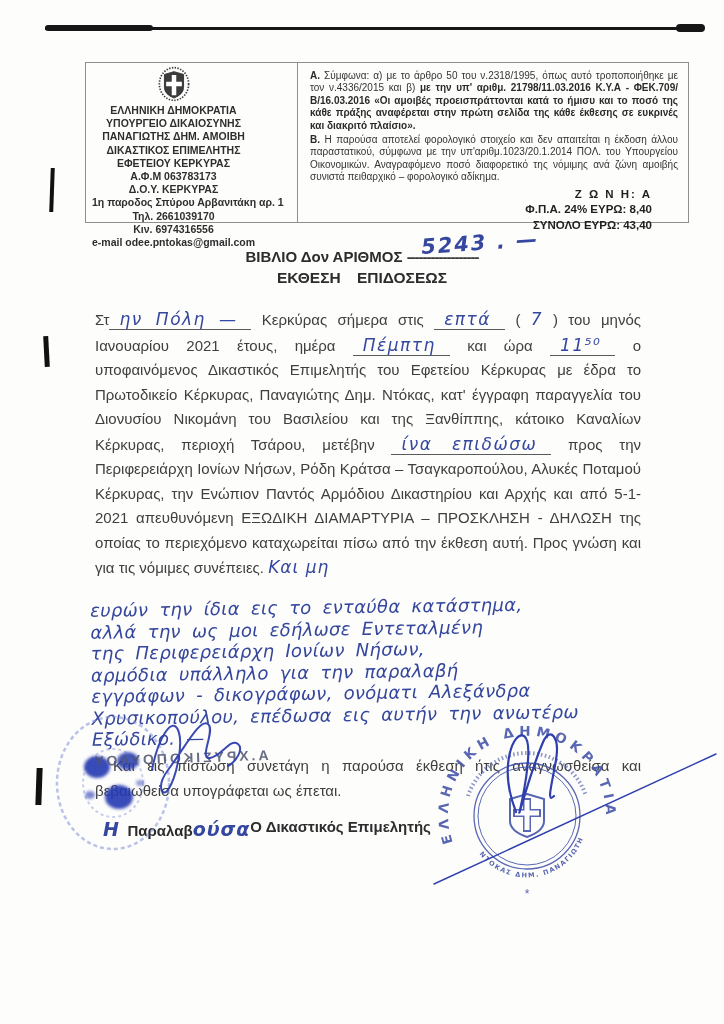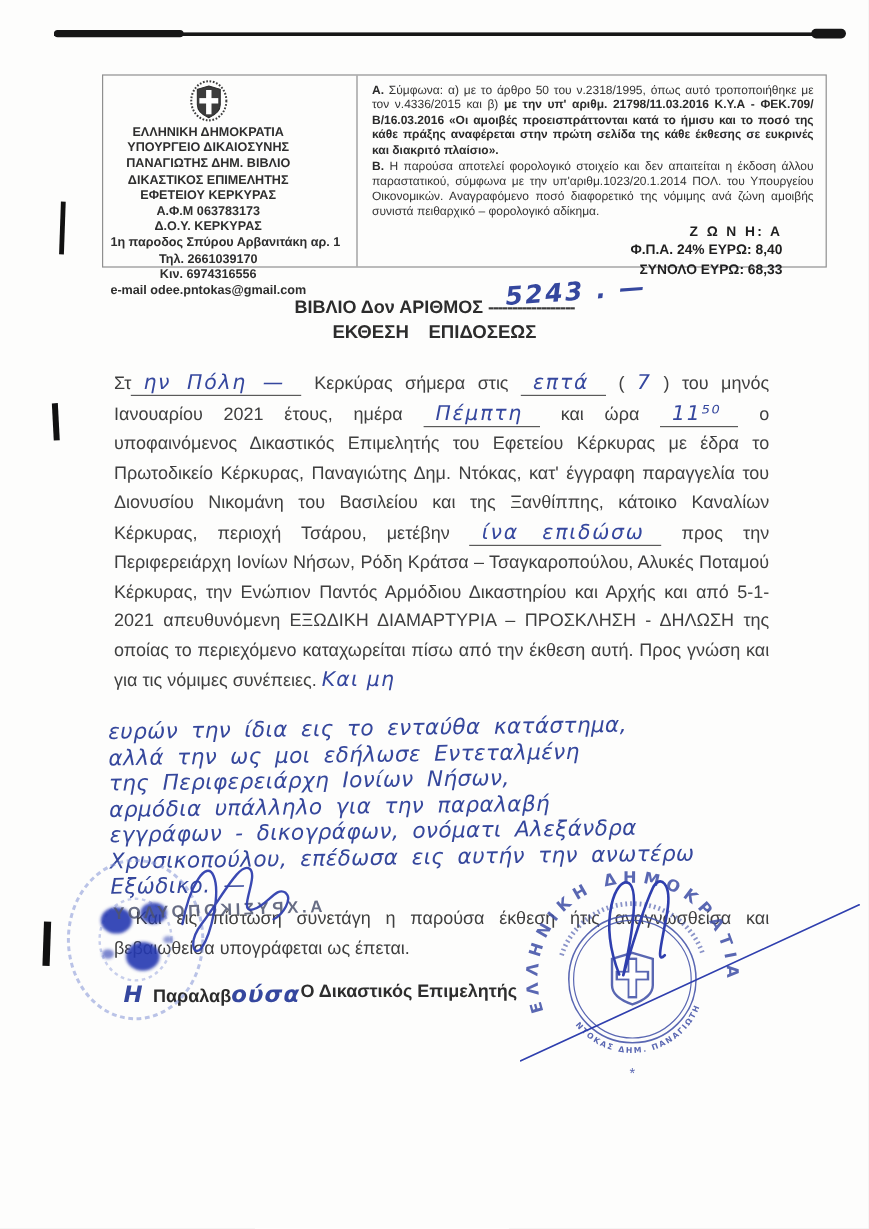--- a/index.html
+++ b/index.html
@@ -76,38 +76,38 @@
     <div class="hdr-left">
       <svg class="emblem" width="34" height="36" viewBox="0 0 60 64">
         <ellipse cx="30" cy="32" rx="26" ry="29" fill="none" stroke="#3c3c3c" stroke-width="3" stroke-dasharray="2.5 2.5"></ellipse>
         <path d="M30,10 L47,15 V38 Q47,50 30,57 Q13,50 13,38 V15 Z" fill="#3c3c3c" stroke="#2a2a2a" stroke-width="1.5"></path>
         <rect x="26" y="16" width="8" height="36" fill="#ffffff"></rect>
         <rect x="16" y="28" width="28" height="8" fill="#ffffff"></rect>
       </svg>
       <div>
           <div class="line">ΕΛΛΗΝΙΚΗ ΔΗΜΟΚΡΑΤΙΑ</div>
           <div class="line">ΥΠΟΥΡΓΕΙΟ ΔΙΚΑΙΟΣΥΝΗΣ</div>
-          <div class="line">ΠΑΝΑΓΙΩΤΗΣ ΔΗΜ. ΒΙΒΛΙΟ</div>
+          <div class="line">ΠΑΝΑΓΙΩΤΗΣ ΔΗΜ. ΑΜΟΙΒΗ</div>
           <div class="line">ΔΙΚΑΣΤΙΚΟΣ ΕΠΙΜΕΛΗΤΗΣ</div>
           <div class="line">ΕΦΕΤΕΙΟΥ ΚΕΡΚΥΡΑΣ</div>
           <div class="line">Α.Φ.Μ 063783173</div>
           <div class="line">Δ.Ο.Υ. ΚΕΡΚΥΡΑΣ</div>
           <div class="line">1η παροδος Σπύρου Αρβανιτάκη αρ. 1</div>
           <div class="line">Τηλ. 2661039170</div>
           <div class="line">Κιν. 6974316556</div>
           <div class="line">e-mail odee.pntokas@gmail.com</div>
         </div>
     </div>
     <div class="hdr-right">
       <p class="para"><span class="seg-b">Α.</span><span class="seg-n"> Σύμφωνα: α) με το άρθρο 50 του ν.2318/1995, όπως αυτό τροποποιήθηκε με τον ν.4336/2015 και β) </span><span class="seg-b">με την υπ' αριθμ. 21798/11.03.2016 Κ.Υ.Α - ΦΕΚ.709/Β/16.03.2016 «Οι αμοιβές προεισπράττονται κατά το ήμισυ και το ποσό της κάθε πράξης αναφέρεται στην πρώτη σελίδα της κάθε έκθεσης σε ευκρινές και διακριτό πλαίσιο».</span></p>
       <p class="para"><span class="seg-b">Β.</span><span class="seg-n"> Η παρούσα αποτελεί φορολογικό στοιχείο και δεν απαιτείται η έκδοση άλλου παραστατικού, σύμφωνα με την υπ'αριθμ.1023/20.1.2014 ΠΟΛ. του Υπουργείου Οικονομικών. Αναγραφόμενο ποσό διαφορετικό της νόμιμης ανά ζώνη αμοιβής συνιστά πειθαρχικό – φορολογικό αδίκημα.</span></p>
       <div class="fees">
         <div class="fee-line zone">Ζ Ω Ν Η:  Α</div>
         <div class="fee-line">Φ.Π.Α. 24% ΕΥΡΩ:  8,40</div>
-        <div class="fee-line">ΣΥΝΟΛΟ ΕΥΡΩ:  68,33</div>
+        <div class="fee-line">ΣΥΝΟΛΟ ΕΥΡΩ:  43,40</div>
       </div>
     </div>
   </div>
 
   <div class="title-block">
     <div class="book-line">
       <span>ΒΙΒΛΙΟ Δον ΑΡΙΘΜΟΣ </span><span class="book-dashes">------------------</span>
       <span class="hand hand-number">5243 . —</span>
     </div>
     <div class="report-title">ΕΚΘΕΣΗ ΕΠΙΔΟΣΕΩΣ</div>

